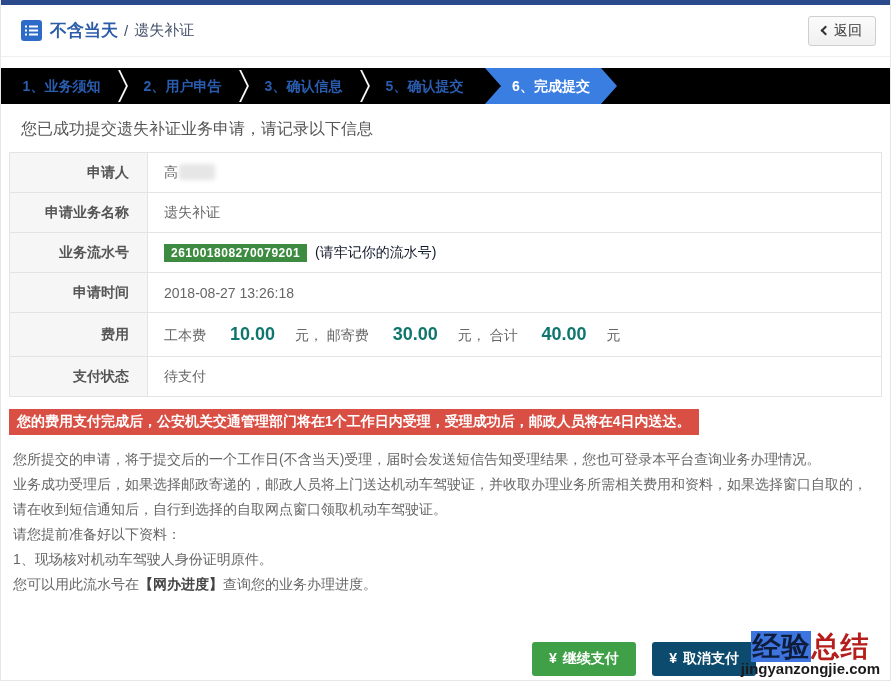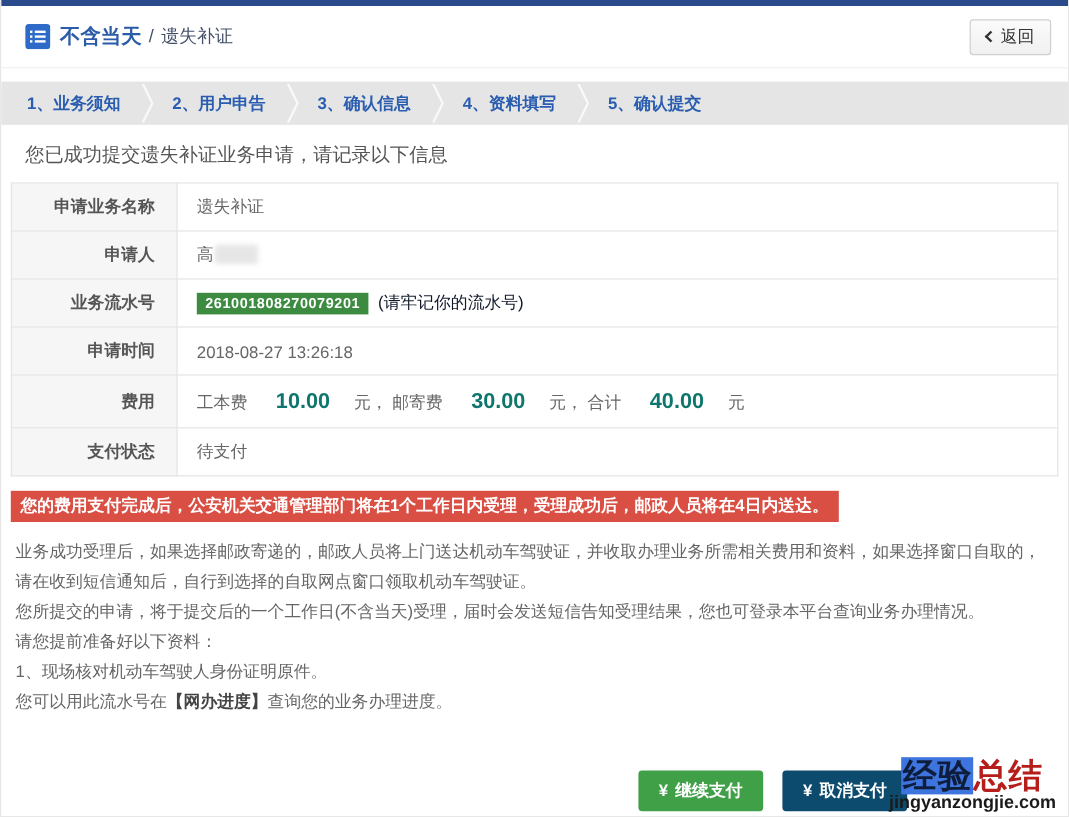--- a/index.html
+++ b/index.html
@@ -17,21 +17,21 @@
   .hdr-sep { font-size: 15px; color: #44506a; margin: 0 6px; }
   .hdr-sub { font-size: 15px; color: #44506a; }
   .back-btn {
     margin-left: auto; display: inline-flex; align-items: center; gap: 5px;
     background: linear-gradient(#fbfbfb, #f0f0f0); border: 1px solid #cfcfcf; border-radius: 3px;
     padding: 5px 13px; font-size: 14px; color: #333; cursor: pointer;
   }
   .chev-left { width: 7px; height: 7px; border-left: 2px solid #333; border-bottom: 2px solid #333; transform: rotate(45deg); display: inline-block; }
 
   
-  .steps { display: flex; align-items: flex-start; height: 36px; background: #e5e5e5; margin-top: 11px; position: relative; }
+  .steps { display: flex; align-items: flex-start; height: 36px; background: #000000; margin-top: 11px; position: relative; }
   .step { width: 121px; text-align: center; line-height: 36px; font-size: 14px; font-weight: bold; color: #2a5db0; position: relative; flex: 0 0 auto; }
   .step + .step::before { content: ""; position: absolute; left: 0; top: 2px; height: 16px; width: 2px; background: #fafafa; transform: skewX(26deg); }
   .step + .step::after  { content: ""; position: absolute; left: 0; bottom: 2px; height: 16px; width: 2px; background: #fafafa; transform: skewX(-26deg); }
   .step.active {
     width: 132px; background: #3b7ee2; color: #fff;
     clip-path: polygon(0 0, calc(100% - 16px) 0, 100% 50%, calc(100% - 16px) 100%, 0 100%, 16px 50%);
   }
   .step.active::before, .step.active::after { display: none; }
 
   
@@ -94,37 +94,37 @@
     <button class="back-btn">
       <span class="chev-left"></span>
       <span>返回</span>
     </button>
   </div>
 
   <div class="steps">
     <div class="step"><span>1、业务须知</span></div>
     <div class="step"><span>2、用户申告</span></div>
     <div class="step"><span>3、确认信息</span></div>
-    <div class="step"><span>4、资料填写</span></div>
     <div class="step"><span>5、确认提交</span></div>
+    <div class="step active"><span>6、完成提交</span></div>
   </div>
 
   <div class="success-msg">您已成功提交遗失补证业务申请，请记录以下信息</div>
 
   <table class="info">
     <tbody>
         <tr>
-      <th>申请业务名称</th>
-      <td>遗失补证</td>
-    </tr>
-    <tr>
       <th>申请人</th>
       <td>
         <span>高</span><span class="redact"></span>
       </td>
+    </tr>
+    <tr>
+      <th>申请业务名称</th>
+      <td>遗失补证</td>
     </tr>
     <tr>
       <th>业务流水号</th>
       <td>
         <span class="serial-badge">261001808270079201</span>
         <span class="serial-note">(请牢记你的流水号)</span>
       </td>
     </tr>
     <tr>
       <th>申请时间</th>
@@ -146,22 +146,22 @@
       <td>待支付</td>
     </tr>
   </tbody>
     </table>
 
   <div class="notice-wrap">
     <span class="notice">您的费用支付完成后，公安机关交通管理部门将在1个工作日内受理，受理成功后，邮政人员将在4日内送达。</span>
   </div>
 
   <div class="paras">
+    <p>您所提交的申请，将于提交后的一个工作日(不含当天)受理，届时会发送短信告知受理结果，您也可登录本平台查询业务办理情况。</p>
     <p>业务成功受理后，如果选择邮政寄递的，邮政人员将上门送达机动车驾驶证，并收取办理业务所需相关费用和资料，如果选择窗口自取的，请在收到短信通知后，自行到选择的自取网点窗口领取机动车驾驶证。</p>
-    <p>您所提交的申请，将于提交后的一个工作日(不含当天)受理，届时会发送短信告知受理结果，您也可登录本平台查询业务办理情况。</p>
     <p>请您提前准备好以下资料：</p>
     <p>1、现场核对机动车驾驶人身份证明原件。</p>
     <p class="progress-note">
       <span>您可以用此流水号在</span><span class="progress-hl">【网办进度】</span><span>查询您的业务办理进度。</span>
     </p>
   </div>
 
   <div class="footer">
     <button class="btn btn-green">
       <span class="yuan">¥</span><span>继续支付</span>

